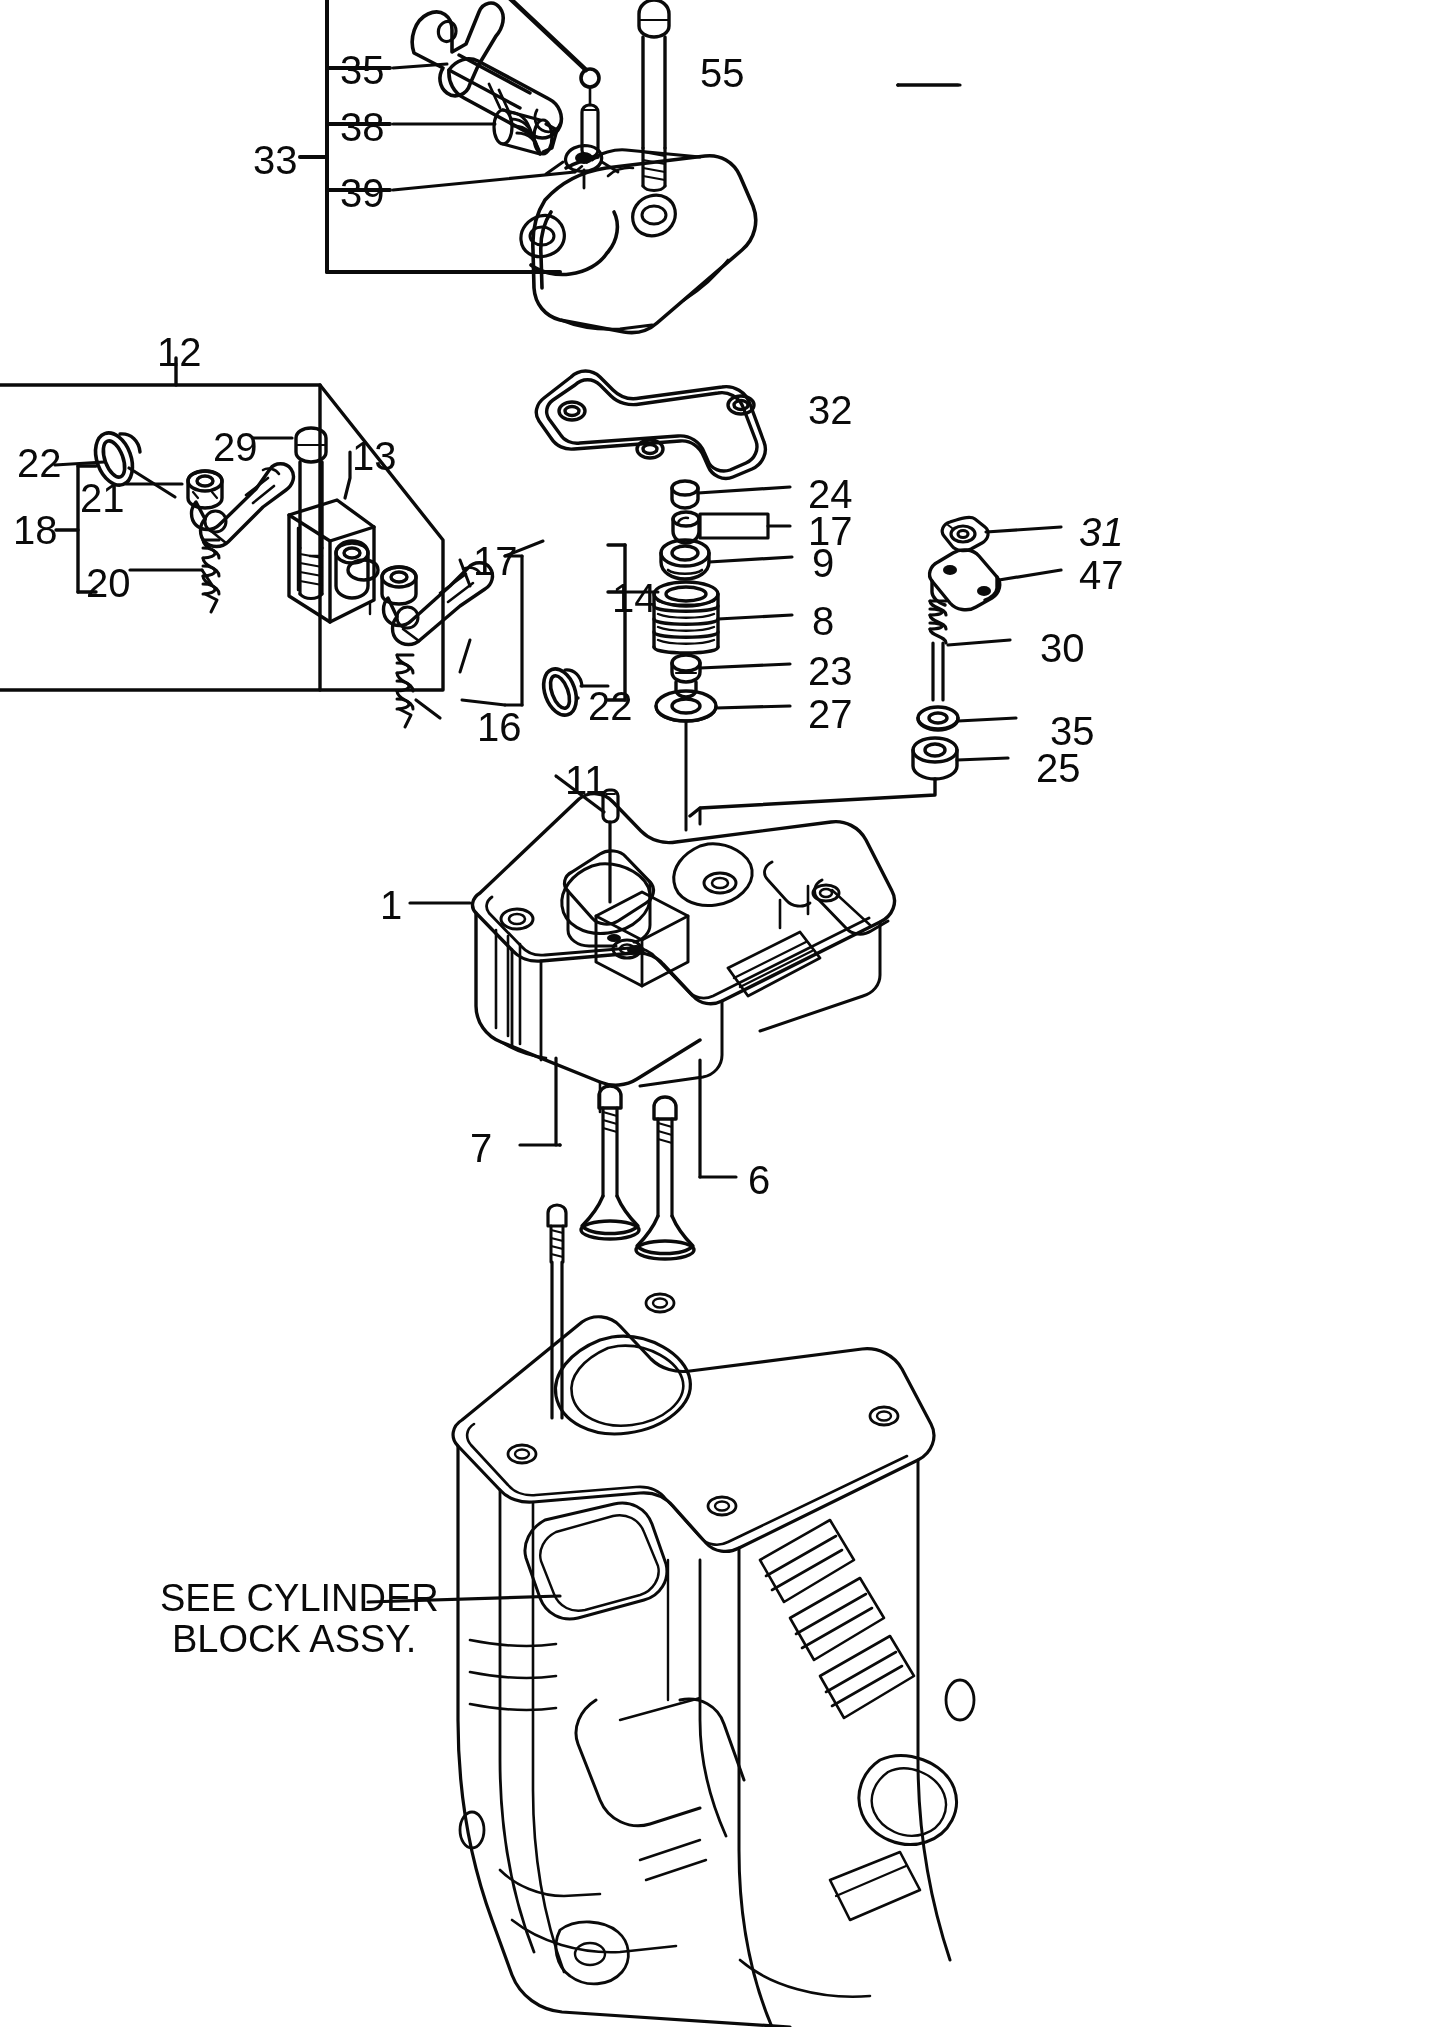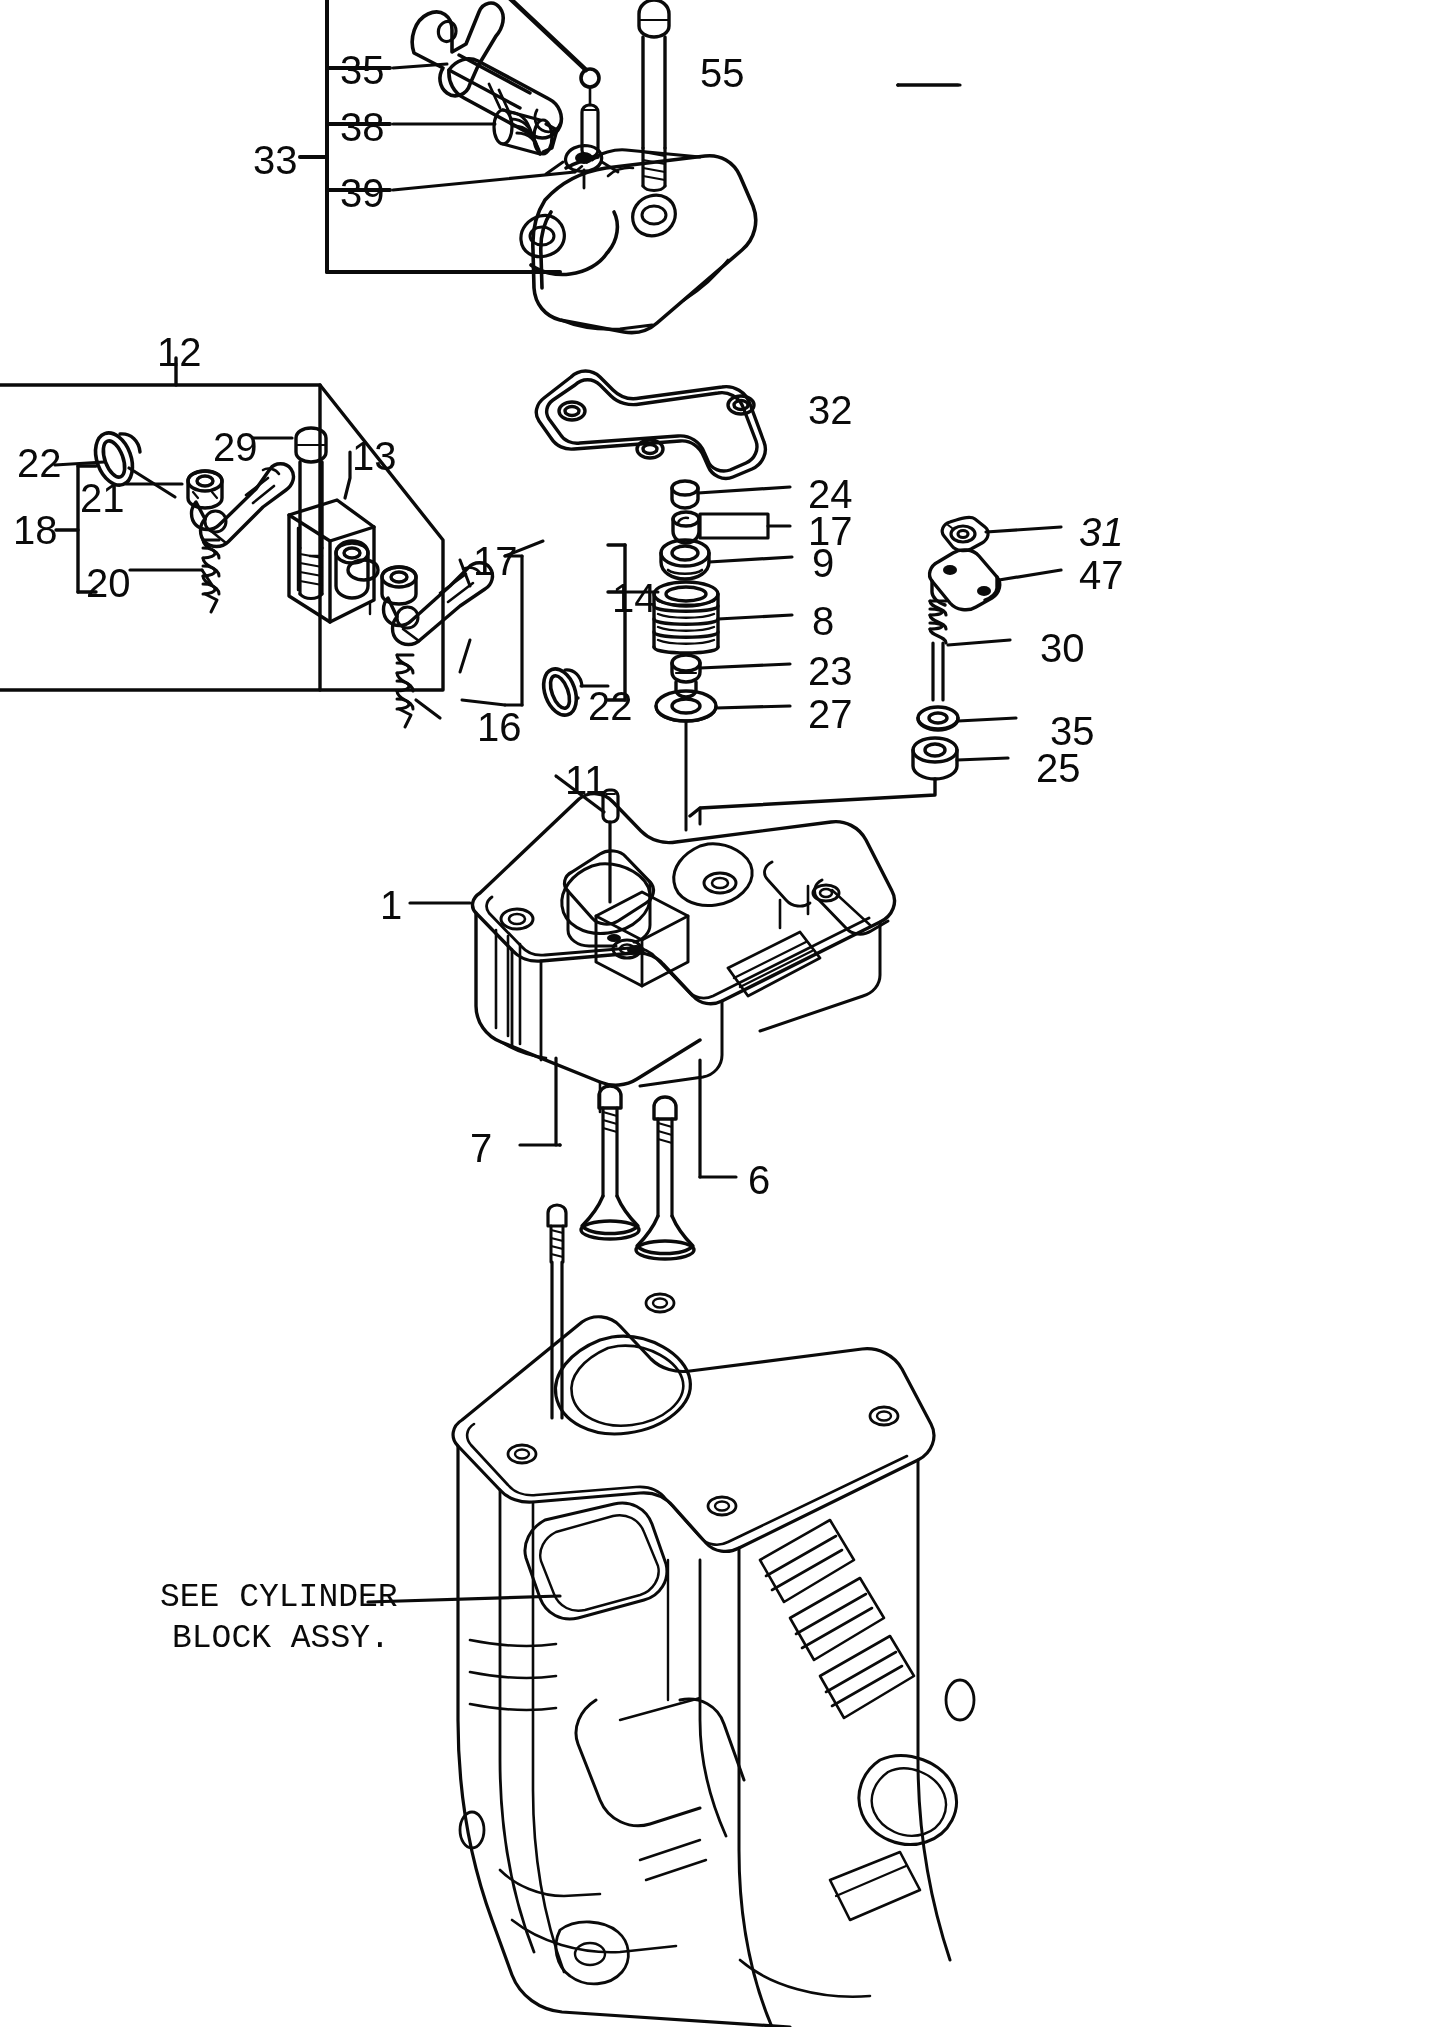--- a/index.html
+++ b/index.html
@@ -2,21 +2,21 @@
 <html><head>
 <meta charset="utf-8">
 <style>
   html,body{margin:0;padding:0;background:#fff;}
   body{width:1445px;height:2027px;font-family:"Liberation Sans",sans-serif;overflow:hidden;}
   #stage{position:relative;width:1445px;height:2027px;background:#ffffff;}
   svg.layer{position:absolute;left:0;top:0;width:1445px;height:2027px;}
   .lbl{position:absolute;font-family:"Liberation Sans",sans-serif;font-weight:400;
        color:#0a0a0a;white-space:pre;letter-spacing:0px;}
   .num{font-size:40px;line-height:40px;}
-  .note{font-size:33px;line-height:40px;font-family:Liberation Mono, monospace;}
+  .note{font-size:38px;line-height:40px;}
 </style>
 </head>
 <body>
 
 <div id="stage">
 
   <svg class="layer" viewBox="0 0 1445 2027">
     <g fill="none" stroke="#0a0a0a" stroke-width="3.4" stroke-linecap="round" stroke-linejoin="round">
 
       <g stroke-width="4">

